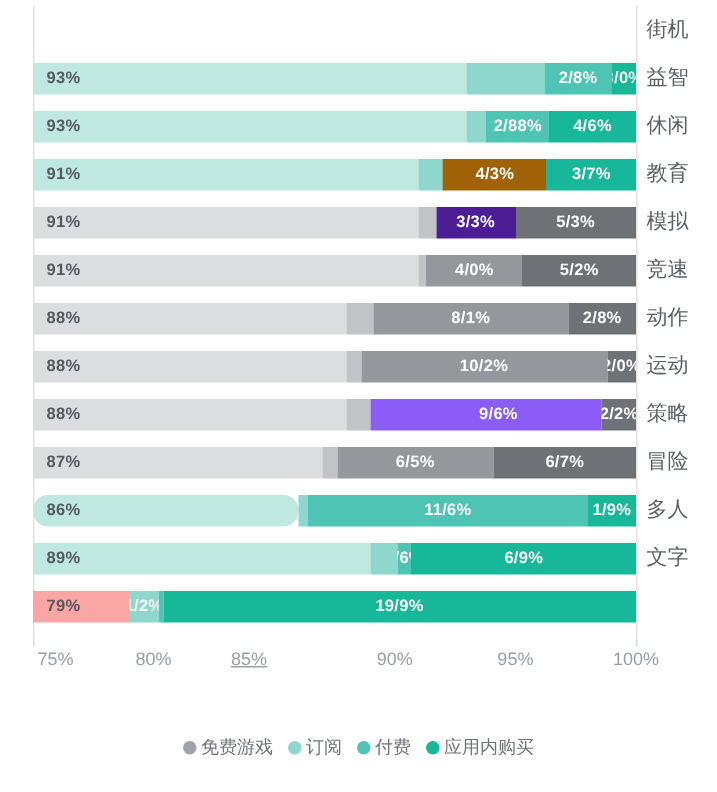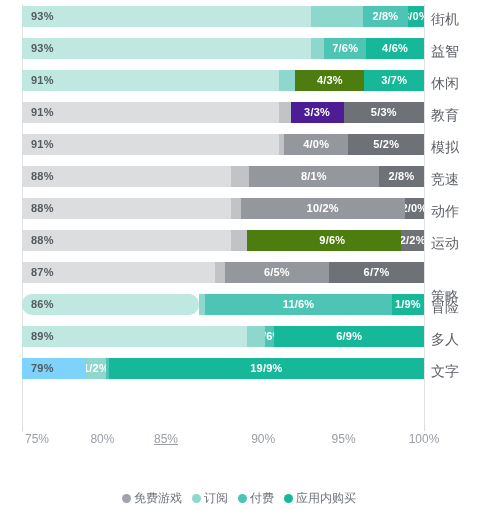--- a/index.html
+++ b/index.html
@@ -44,20 +44,21 @@
   }
 
   .bar-row {
     position: absolute;
     left: 0;
     width: 402px;
     height: 21px;
     display: flex;
     flex-direction: row;
     align-items: stretch;
+    margin-top: 36px;
   }
 
   .seg {
     position: relative;
     display: flex;
     align-items: center;
     justify-content: center;
     overflow: hidden;
     box-sizing: border-box;
   }
@@ -170,32 +171,32 @@
         <div class="seg iap" title="街机" style="width: 16.08px; flex: 0 0 16.08px; background: rgb(23, 184, 154);">
           <span class="seg-label">3/0%</span>
         </div>
       </div>
       <div class="bar-row" style="top: 34px;">
         <div class="seg base" title="益智" style="width: 289.44px; flex: 0 0 289.44px; background: rgb(191, 232, 225);">
           <span class="seg-label">93%</span>
         </div>
         <div class="seg sub narrow" title="益智" style="width: 12.864px; flex: 0 0 12.864px; background: rgb(142, 215, 204);"></div>
         <div class="seg paid narrow" title="益智" style="width: 41.808px; flex: 0 0 41.808px; background: rgb(78, 196, 180);">
-          <span class="seg-label">7/6%</span>
+          <span class="seg-label">2/88%</span>
         </div>
         <div class="seg iap" title="益智" style="width: 57.888px; flex: 0 0 57.888px; background: rgb(23, 184, 154);">
           <span class="seg-label">4/6%</span>
         </div>
       </div>
       <div class="bar-row" style="top: 66px;">
         <div class="seg base" title="休闲" style="width: 257.28px; flex: 0 0 257.28px; background: rgb(191, 232, 225);">
           <span class="seg-label">91%</span>
         </div>
         <div class="seg sub narrow" title="休闲" style="width: 16.08px; flex: 0 0 16.08px; background: rgb(142, 215, 204);"></div>
-        <div class="seg paid" title="休闲" style="width: 69.144px; flex: 0 0 69.144px; background: #4d7c0f; justify-content: center;">
+        <div class="seg paid" title="休闲" style="width: 69.144px; flex: 0 0 69.144px; background: #a16207; justify-content: center;">
           <span class="seg-label">4/3%</span>
         </div>
         <div class="seg iap" title="休闲" style="width: 59.496px; flex: 0 0 59.496px; background: rgb(23, 184, 154);">
           <span class="seg-label">3/7%</span>
         </div>
       </div>
       <div class="bar-row" style="top: 98px;">
         <div class="seg base" title="教育" style="width: 257.28px; flex: 0 0 257.28px; background: rgb(220, 221, 223);">
           <span class="seg-label">91%</span>
         </div>
@@ -241,21 +242,21 @@
         </div>
         <div class="seg iap narrow" title="动作" style="width: 19.296px; flex: 0 0 19.296px; background: rgb(110, 114, 119);">
           <span class="seg-label">2/0%</span>
         </div>
       </div>
       <div class="bar-row" style="top: 226px;">
         <div class="seg base" title="运动" style="width: 209.04px; flex: 0 0 209.04px; background: rgb(220, 221, 223);">
           <span class="seg-label">88%</span>
         </div>
         <div class="seg sub narrow" title="运动" style="width: 16.08px; flex: 0 0 16.08px; background: rgb(194, 195, 198);"></div>
-        <div class="seg paid" title="运动" style="width: 154.368px; flex: 0 0 154.368px; background: #4d7c0f; padding-left: 16px;">
+        <div class="seg paid" title="运动" style="width: 154.368px; flex: 0 0 154.368px; background: #8b5cf6; padding-left: 16px;">
           <span class="seg-label">9/6%</span>
         </div>
         <div class="seg iap narrow" title="运动" style="width: 22.512px; flex: 0 0 22.512px; background: rgb(110, 114, 119);">
           <span class="seg-label">2/2%</span>
         </div>
       </div>
       <div class="bar-row" style="top: 258px;">
         <div class="seg base" title="策略" style="width: 192.96px; flex: 0 0 192.96px; background: rgb(220, 221, 223);">
           <span class="seg-label">87%</span>
         </div>
@@ -285,21 +286,21 @@
         </div>
         <div class="seg sub narrow" title="多人" style="width: 17.688px; flex: 0 0 17.688px; background: rgb(142, 215, 204);"></div>
         <div class="seg paid narrow" title="多人" style="width: 9.648px; flex: 0 0 9.648px; background: rgb(78, 196, 180);">
           <span class="seg-label">0/6%</span>
         </div>
         <div class="seg iap" title="多人" style="width: 149.544px; flex: 0 0 149.544px; background: rgb(23, 184, 154);">
           <span class="seg-label">6/9%</span>
         </div>
       </div>
       <div class="bar-row" style="top: 354px;">
-        <div class="seg base" title="文字" style="width: 64.32px; flex: 0 0 64.32px; background: #7dd3fc; padding-left: 24px;">
+        <div class="seg base" title="文字" style="width: 64.32px; flex: 0 0 64.32px; background: #fca5a5; padding-left: 24px;">
           <span class="seg-label">79%</span>
         </div>
         <div class="seg sub narrow" title="文字" style="width: 19.296px; flex: 0 0 19.296px; background: rgb(142, 215, 204);">
           <span class="seg-label">1/2%</span>
         </div>
         <div class="seg paid narrow" title="文字" style="width: 3.216px; flex: 0 0 3.216px; background: rgb(78, 196, 180);"></div>
         <div class="seg iap" title="文字" style="width: 315.168px; flex: 0 0 315.168px; background: rgb(23, 184, 154);">
           <span class="seg-label">19/9%</span>
         </div>
       </div>
@@ -322,17 +323,17 @@
   <span class="legend-item"><span class="legend-dot" style="background: rgb(159, 163, 170);"></span><span class="legend-text">免费游戏</span></span><span class="legend-item"><span class="legend-dot" style="background: rgb(142, 215, 204);"></span><span class="legend-text">订阅</span></span><span class="legend-item"><span class="legend-dot" style="background: rgb(78, 196, 180);"></span><span class="legend-text">付费</span></span><span class="legend-item"><span class="legend-dot" style="background: rgb(23, 184, 154);"></span><span class="legend-text">应用内购买</span></span></div>
 
 <div class="cat-label" style="top: 6px;">街机</div>
     <div class="cat-label" style="top: 38px;">益智</div>
     <div class="cat-label" style="top: 70px;">休闲</div>
     <div class="cat-label" style="top: 102px;">教育</div>
     <div class="cat-label" style="top: 166px;">竞速</div>
     <div class="cat-label" style="top: 134px;">模拟</div>
     <div class="cat-label" style="top: 198px;">动作</div>
     <div class="cat-label" style="top: 230px;">运动</div>
-    <div class="cat-label" style="top: 262px; margin-top: 21px;">策略</div>
+    <div class="cat-label" style="top: 262px;">策略</div>
     <div class="cat-label" style="top: 294px;">冒险</div>
     <div class="cat-label" style="top: 326px;">多人</div>
     <div class="cat-label" style="top: 358px;">文字</div>
   </div>
 
 </body></html>

